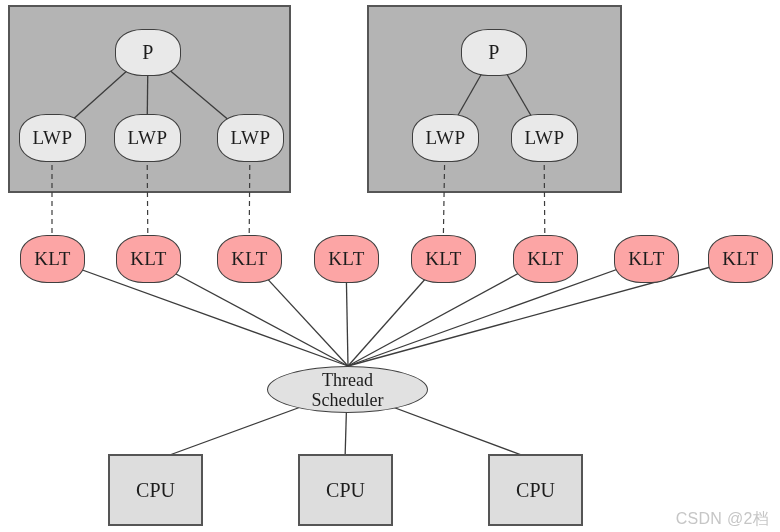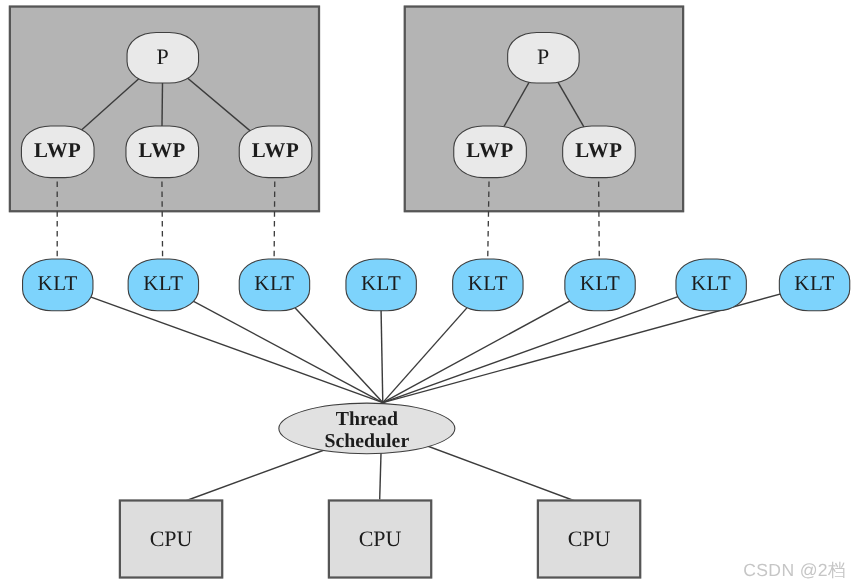--- a/index.html
+++ b/index.html
@@ -44,53 +44,52 @@
     background: #e9e9e9;
     border: 1.6px solid #3f3f3f;
     border-radius: 27px / 20px;
     font-size: 19px;
     letter-spacing: 0.5px;
   }
   .p-node   { width: 66px; height: 47px; top: 29px; font-size: 20px; }
   .p1 { left: 115px; }
   .p2 { left: 461px; }
 
-  .lwp-node { width: 67px; height: 48px; top: 114px; font-weight: bold; }
+  .lwp-node { width: 67px; height: 48px; top: 114px; }
   .lwp1 { left: 19px;  }
   .lwp2 { left: 114px; }
   .lwp3 { left: 217px; }
   .lwp4 { left: 412px; }
   .lwp5 { left: 511px; }
 
-  .klt-node { width: 65px; height: 48px; top: 235px; background: #7dd3fc; }
+  .klt-node { width: 65px; height: 48px; top: 235px; background: #fca5a5; }
   .klt1 { left: 20px;  }
   .klt2 { left: 116px; }
   .klt3 { left: 217px; }
   .klt4 { left: 314px; }
   .klt5 { left: 411px; }
   .klt6 { left: 513px; }
   .klt7 { left: 614px; }
   .klt8 { left: 708px; }
 
   .scheduler-node {
     position: absolute;
     z-index: 2;
-    left: 253px; top: 366px;
+    left: 267px; top: 366px;
     width: 161px; height: 47px;
     box-sizing: border-box;
     background: #e1e1e1;
     border: 1.6px solid #3f3f3f;
     border-radius: 50%;
     display: flex;
     flex-direction: column;
     align-items: center;
     justify-content: center;
     font-size: 18px;
     line-height: 20px;
-    font-weight: bold;
   }
 
   .cpu-box {
     position: absolute;
     z-index: 2;
     top: 454px;
     width: 95px; height: 72px;
     box-sizing: border-box;
     background: #dddddd;
     border: 2px solid #555555;

